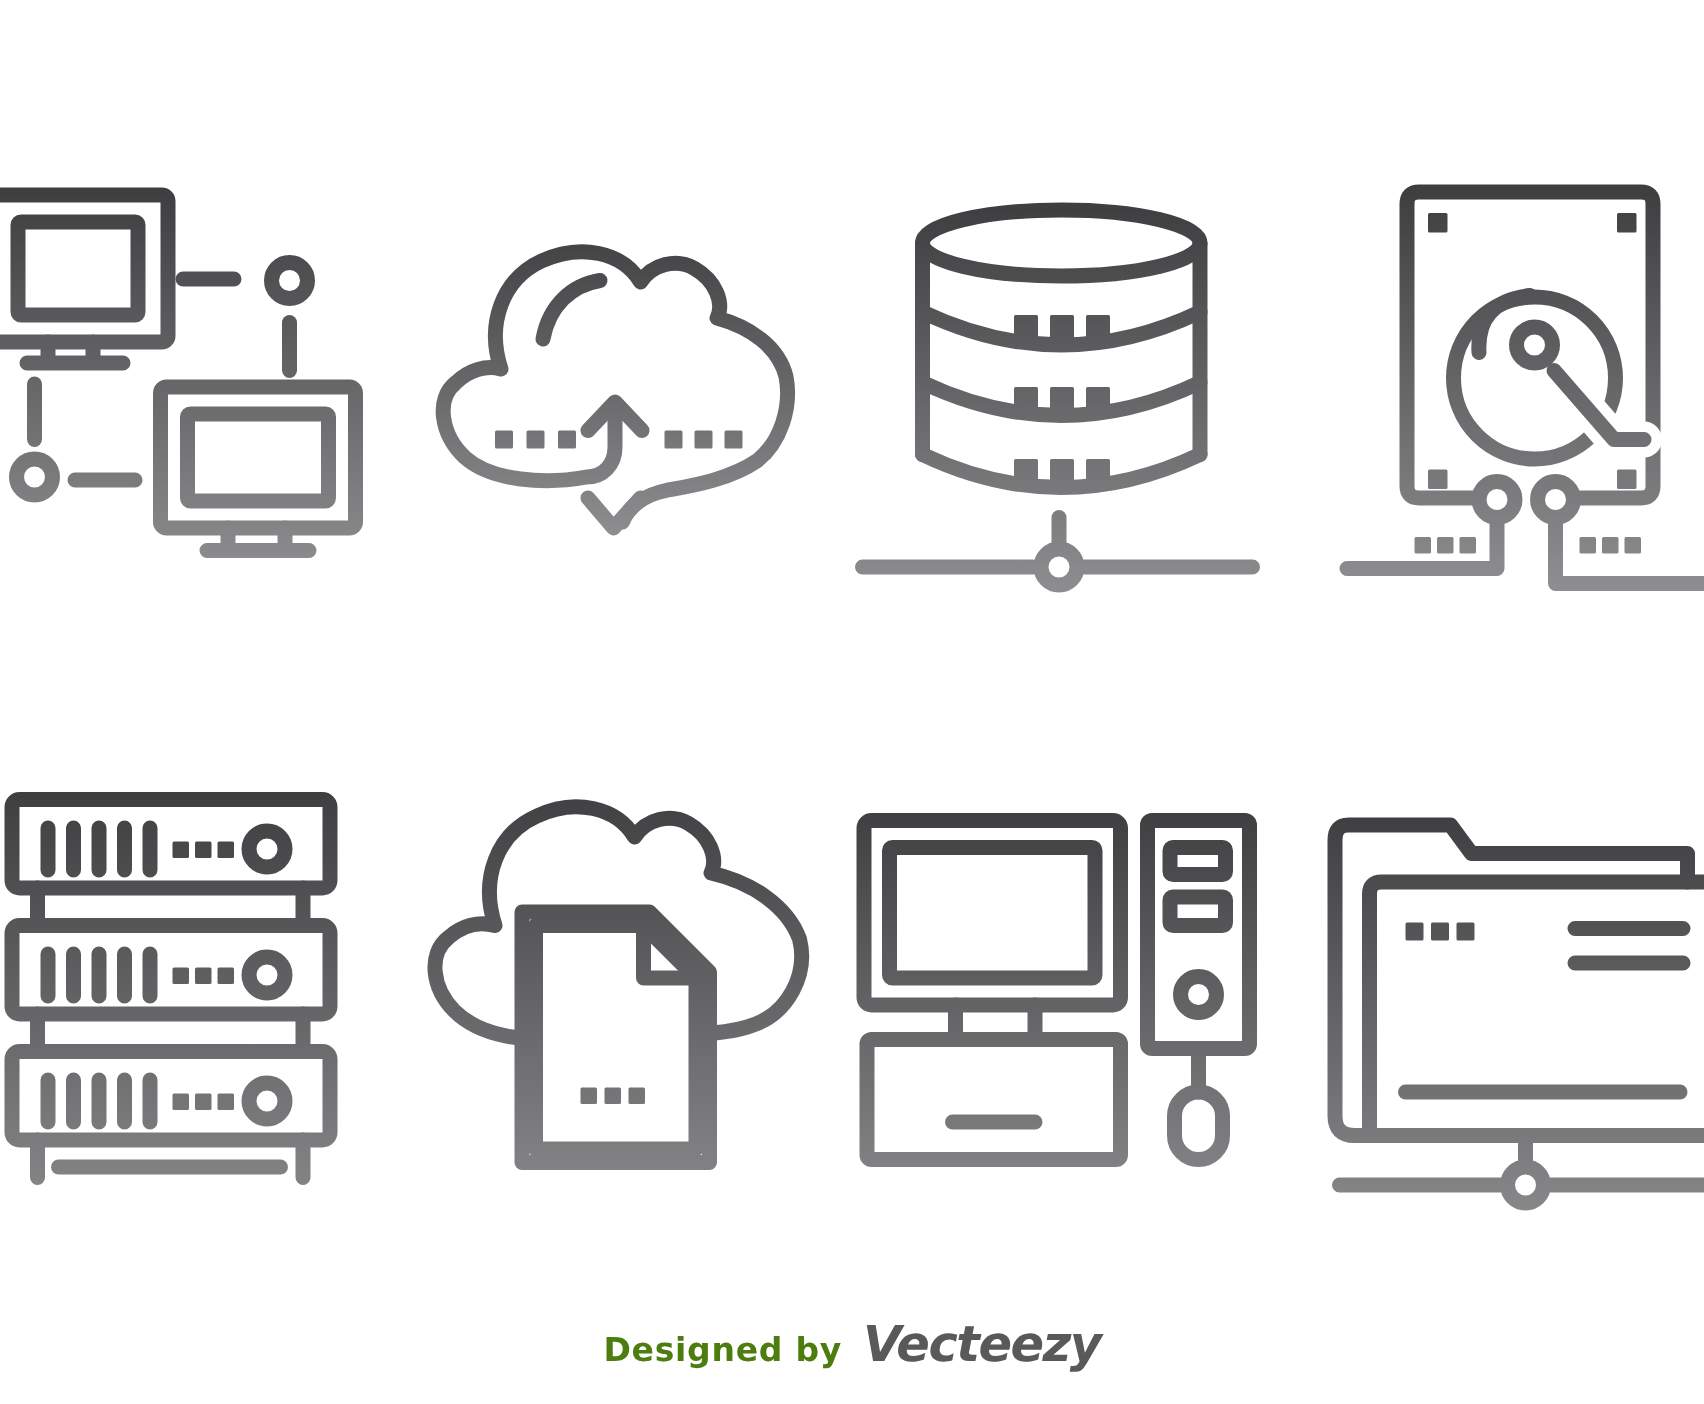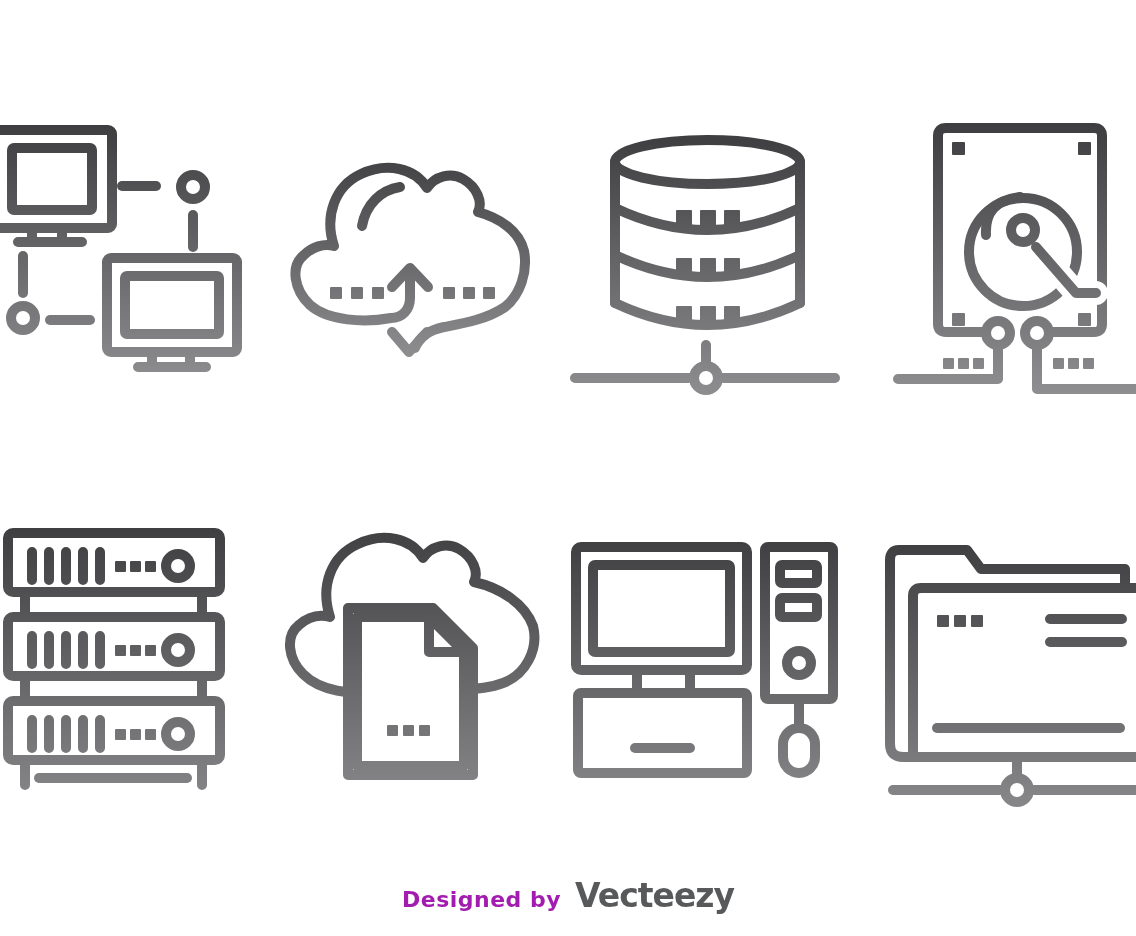--- a/index.html
+++ b/index.html
@@ -26,29 +26,30 @@
   }
   #footer {
     position: absolute;
     left: 0; top: 876px; width: 1136px; height: 52px;
     display: flex;
     justify-content: center;
     align-items: baseline;
     gap: 14px;
   }
   #footer .designed {
-    color: #a21caf;
+    color: #4d7c0f;
     font-size: 22px;
     font-weight: bold;
     letter-spacing: 0.5px;
   }
   #footer .brand {
     color: #58595b;
     font-size: 33px;
     font-weight: bold;
+    font-style: italic;
     letter-spacing: -1px;
   }
 </style>
 </head>
 <body>
 
 <div id="canvas">
 
   <svg class="icon" style="left:-6px; top:125px;" width="250" height="260" viewBox="0 0 250 260">
     <defs>

